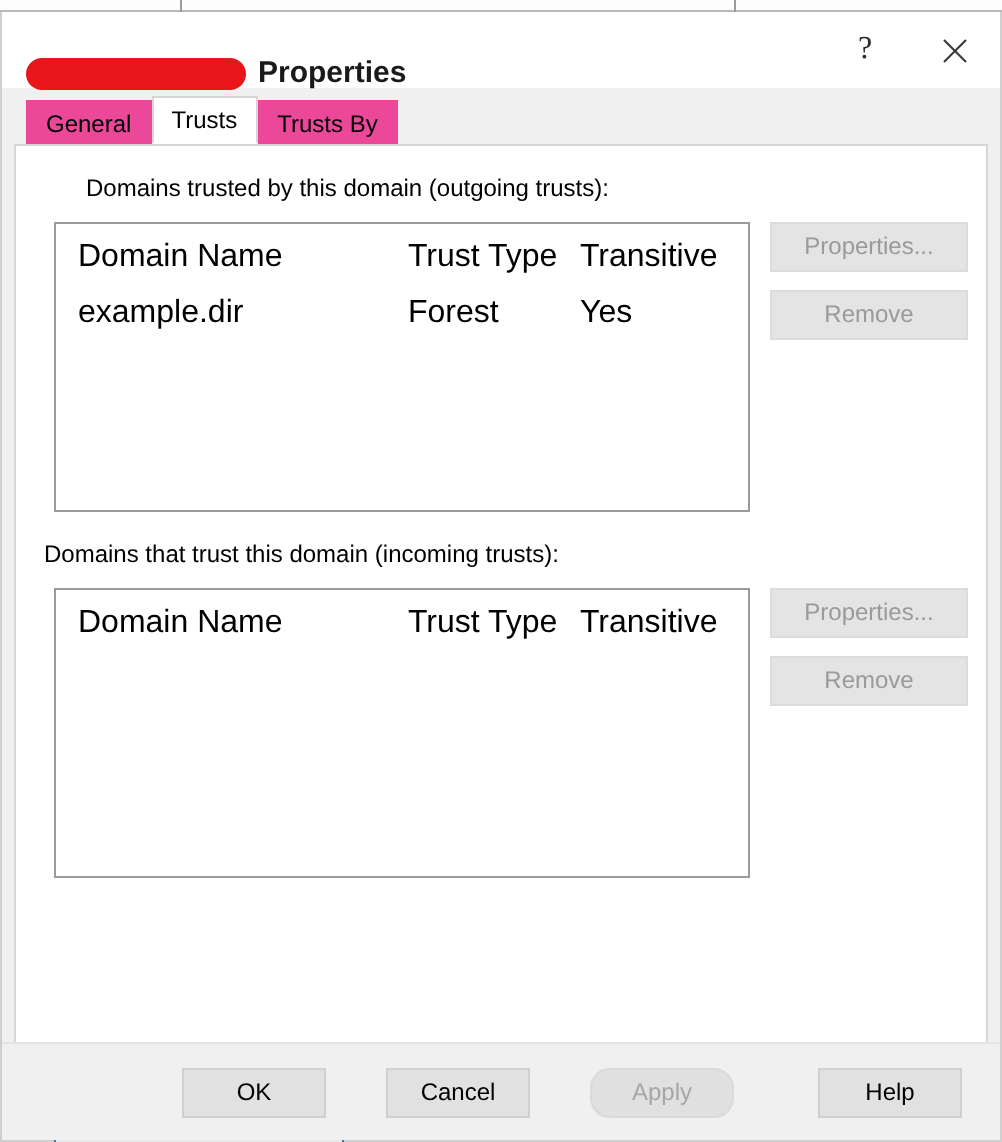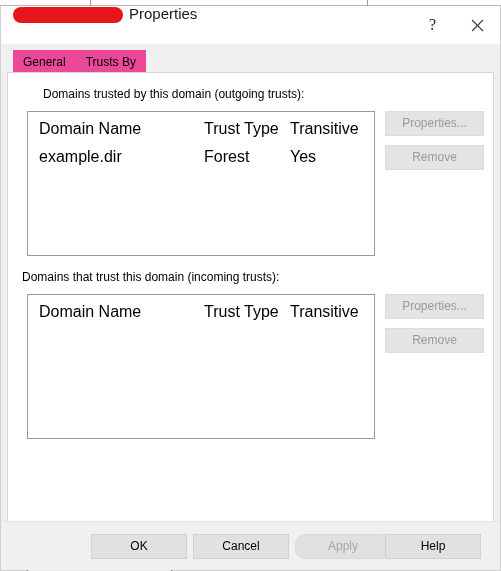--- a/index.html
+++ b/index.html
@@ -51,23 +51,24 @@
   
   .titlebar {
     position: relative;
     height: 38px;
     background: #ffffff;
     display: flex;
     align-items: center;
   }
   .title-text-wrap {
     display: flex;
-    align-items: flex-start;
+    align-items: flex-end;
     margin-left: 12px;
     height: 100%;
+    font-weight: bold;
   }
   .redaction {
     width: 110px;
     height: 16px;
     background: #e8161a;
     border-radius: 8px;
     display: inline-block;
     position: relative;
     top: 1px;
   }
@@ -216,21 +217,21 @@
     left: 0;
     right: 0;
     bottom: 0;
     height: 48px;
     background: #f0f0f0;
     border-top: 1px solid #e4e4e4;
   }
   .footer-btn {
     position: absolute;
     top: 12px;
-    width: 96px;
+    width: 72px;
     height: 25px;
     background: #e1e1e1;
     border: 1px solid #d0d0d0;
     box-sizing: border-box;
     font-size: 12px;
     font-family: "Liberation Sans", sans-serif;
     color: #000;
     text-align: center;
     line-height: 23px;
     cursor: default;
@@ -268,20 +269,21 @@
             <line x1="1" y1="1" x2="12" y2="12" stroke="#3a3a3a" stroke-width="1.1"></line>
             <line x1="12" y1="1" x2="1" y2="12" stroke="#3a3a3a" stroke-width="1.1"></line>
           </svg>
         </span>
       </button>
     </div>
   </div>
 
   <div class="tabstrip">
     <div class="tab">General</div>
+    <div class="tab active">Trusts</div>
     <div class="tab">Trusts By</div>
   </div>
 
   <div class="tabpanel">
 
     <div class="section-label" style="left:19px; top:14px;margin-left:16px;">Domains trusted by this domain (outgoing trusts):</div>
 
     <div class="listbox" style="left:19px; top:38px; width:348px; height:145px;">
       <div class="list-header">
         <span class="col-name">Domain Name</span>
@@ -311,16 +313,16 @@
     <button class="sidebtn" style="left:377px; top:221px;" disabled="">Properties...</button>
     <button class="sidebtn" style="left:377px; top:255px;" disabled="">Remove</button>
 
     <button class="newtrust-btn">New Trust...</button>
   </div>
 
   <div class="footer">
     <button class="footer-btn" style="left:90px;">OK</button>
     <button class="footer-btn" style="left:192px;">Cancel</button>
     <button class="footer-btn disabled" style="left:294px;" disabled="">Apply</button>
-    <button class="footer-btn" style="left:384px;">Help</button>
+    <button class="footer-btn" style="left:408px;">Help</button>
   </div>
 
 </div>
 
 </body></html>

